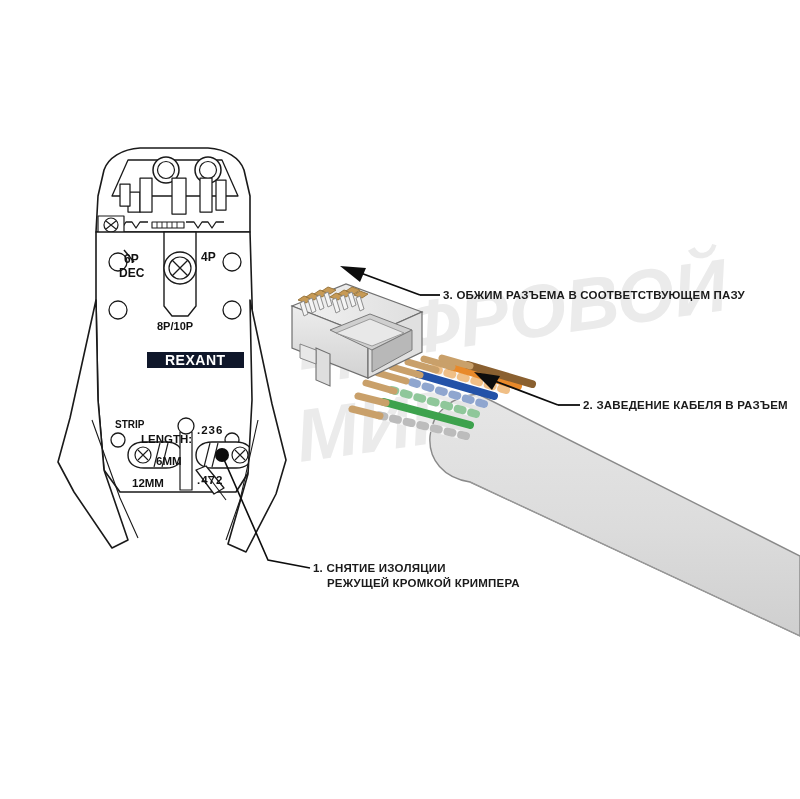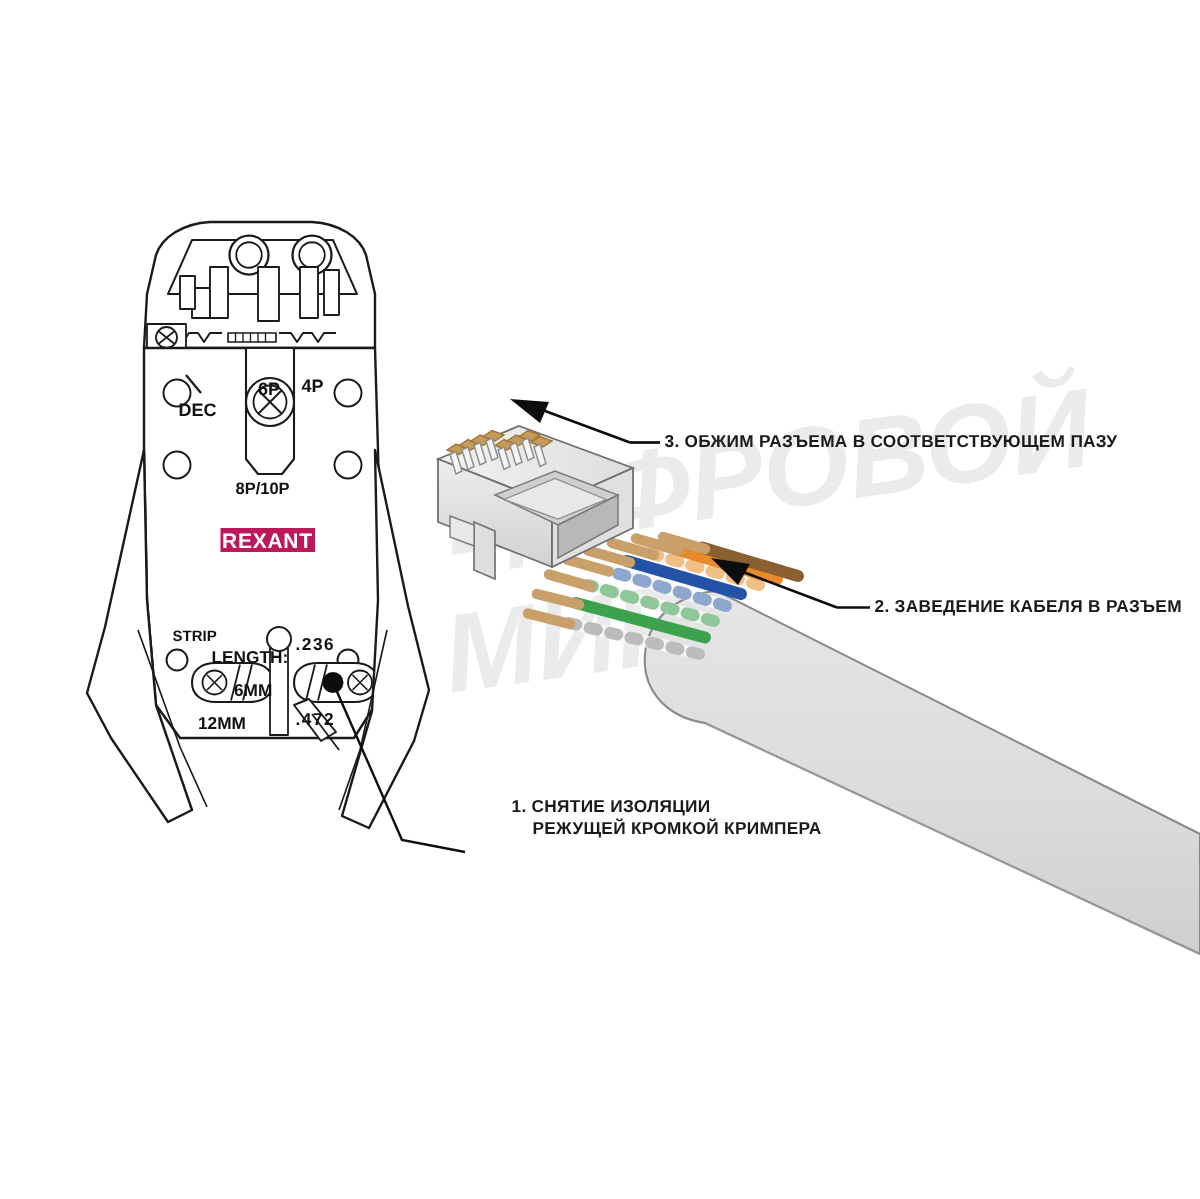--- a/index.html
+++ b/index.html
@@ -30,50 +30,50 @@
     font-family: "Liberation Sans", sans-serif;
     font-weight: 700;
     font-size: 11.5px;
     letter-spacing: 0.2px;
     color: #1a1a1a;
     white-space: nowrap;
     line-height: 15px;
   }
   #anno3 { left: 443px; top: 288px; }
   #anno2 { left: 583px; top: 398px; }
-  #anno1 { left: 313px; top: 531px; margin-left: 28px; }
+  #anno1 { left: 313px; top: 561px; }
   .tool-label {
     position: absolute;
     font-family: "Liberation Sans", sans-serif;
     font-weight: 700;
     color: #111111;
     white-space: nowrap;
   }
-  #lbl-6p   { left: 124px; top: 252px; font-size: 12px; margin-left: 48px; }
+  #lbl-6p   { left: 124px; top: 252px; font-size: 12px; }
   #lbl-dec  { left: 119px; top: 266px; font-size: 12px; }
   #lbl-4p   { left: 201px; top: 250px; font-size: 12px; }
   #lbl-8p10p{ left: 157px; top: 320px; font-size: 11px; }
   #lbl-strip{ left: 115px; top: 419px; font-size: 10px; }
   #lbl-len  { left: 115px; top: 433px; font-size: 11.5px; padding-left: 26px; }
   #lbl-6mm  { left: 140px; top: 455px; font-size: 11.5px; padding-left: 16px; }
   #lbl-12mm { left: 132px; top: 477px; font-size: 11.5px; }
   #lbl-236  { left: 197px; top: 424px; font-size: 11.5px; letter-spacing: 1px; }
   #lbl-472  { left: 197px; top: 474px; font-size: 11.5px; letter-spacing: 1px; }
   #brand {
     position: absolute;
     left: 147px;
     top: 352px;
     font-family: "Liberation Sans", sans-serif;
     font-weight: 700;
     font-size: 14px;
     letter-spacing: 0.5px;
     color: #000000;
-    background: #be185d;
+    background: #0f172a;
     color: #ffffff;
-    padding: 0 1px;
+    padding: 0 18px;
     -webkit-text-stroke: 0;
   }
   #brand span {
     color: #ffffff;
   }
 </style>
 </head>
 <body>
 
 <div id="canvas">

